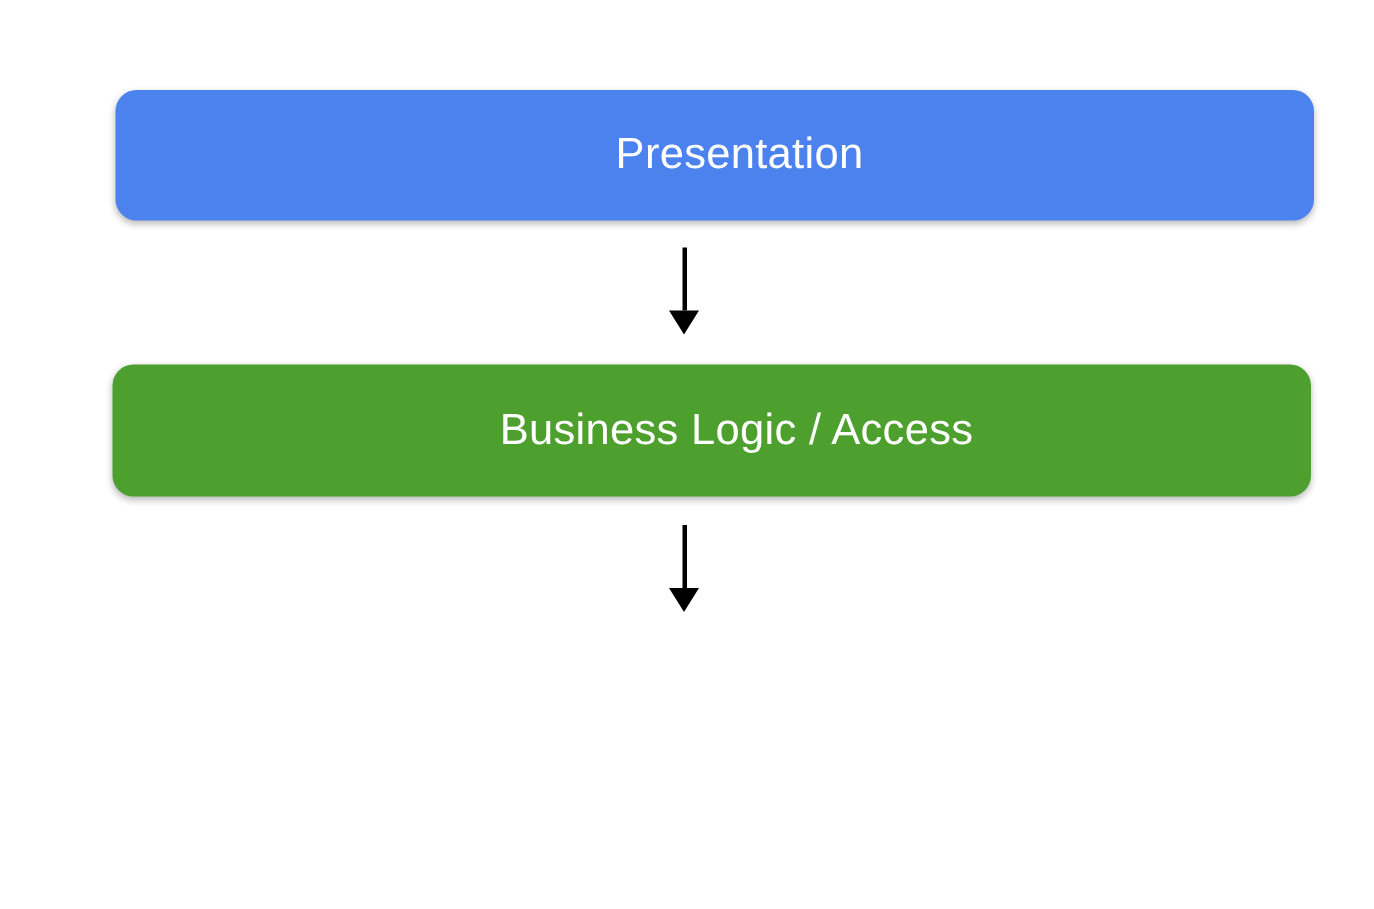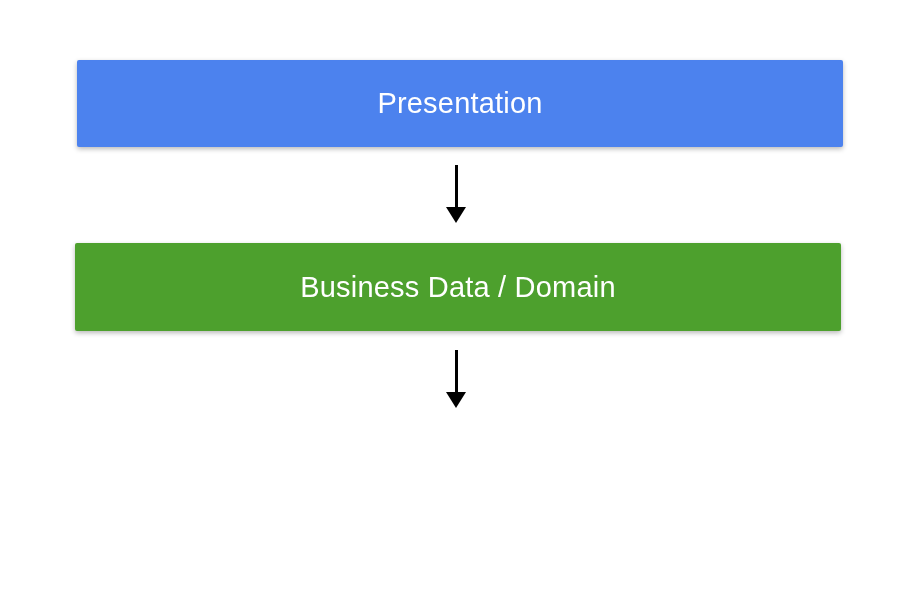--- a/index.html
+++ b/index.html
@@ -10,25 +10,26 @@
   .stage {
     position: relative;
     width: 916px;
     height: 606px;
     background: var(--bg, #ffffff);
     font-family: "Liberation Sans", sans-serif;
     overflow: hidden;
   }
   .layer-box {
     position: absolute;
-    border-radius: 2px;
+    border-radius: 14px;
     box-shadow: 0 2px 5px rgba(0,0,0,0.28);
     display: flex;
     align-items: center;
     justify-content: center;
+    padding-left: 33px;
   }
   .layer-label {
     color: var(--label, #ffffff);
     font-size: 29px;
     font-weight: 400;
     letter-spacing: 0.2px;
     white-space: nowrap;
   }
   .box-1 { left: 77px; top: 60px;  width: 766px; height: 87px; }
   .box-2 { left: 75px; top: 243px; width: 766px; height: 88px; }
@@ -64,21 +65,21 @@
   <div class="layer-box box-1" style="background-color: rgb(76, 130, 238);">
     <span class="layer-label">Presentation</span>
   </div>
 
   <div class="arrow arrow-1">
     <div class="arrow-line"></div>
     <div class="arrow-head"></div>
   </div>
 
   <div class="layer-box box-2" style="background-color: rgb(77, 160, 45);">
-    <span class="layer-label">Business Data / Domain</span>
+    <span class="layer-label">Business Logic / Access</span>
   </div>
 
   <div class="arrow arrow-2">
     <div class="arrow-line"></div>
     <div class="arrow-head"></div>
   </div>
 
 
 </div>
 

